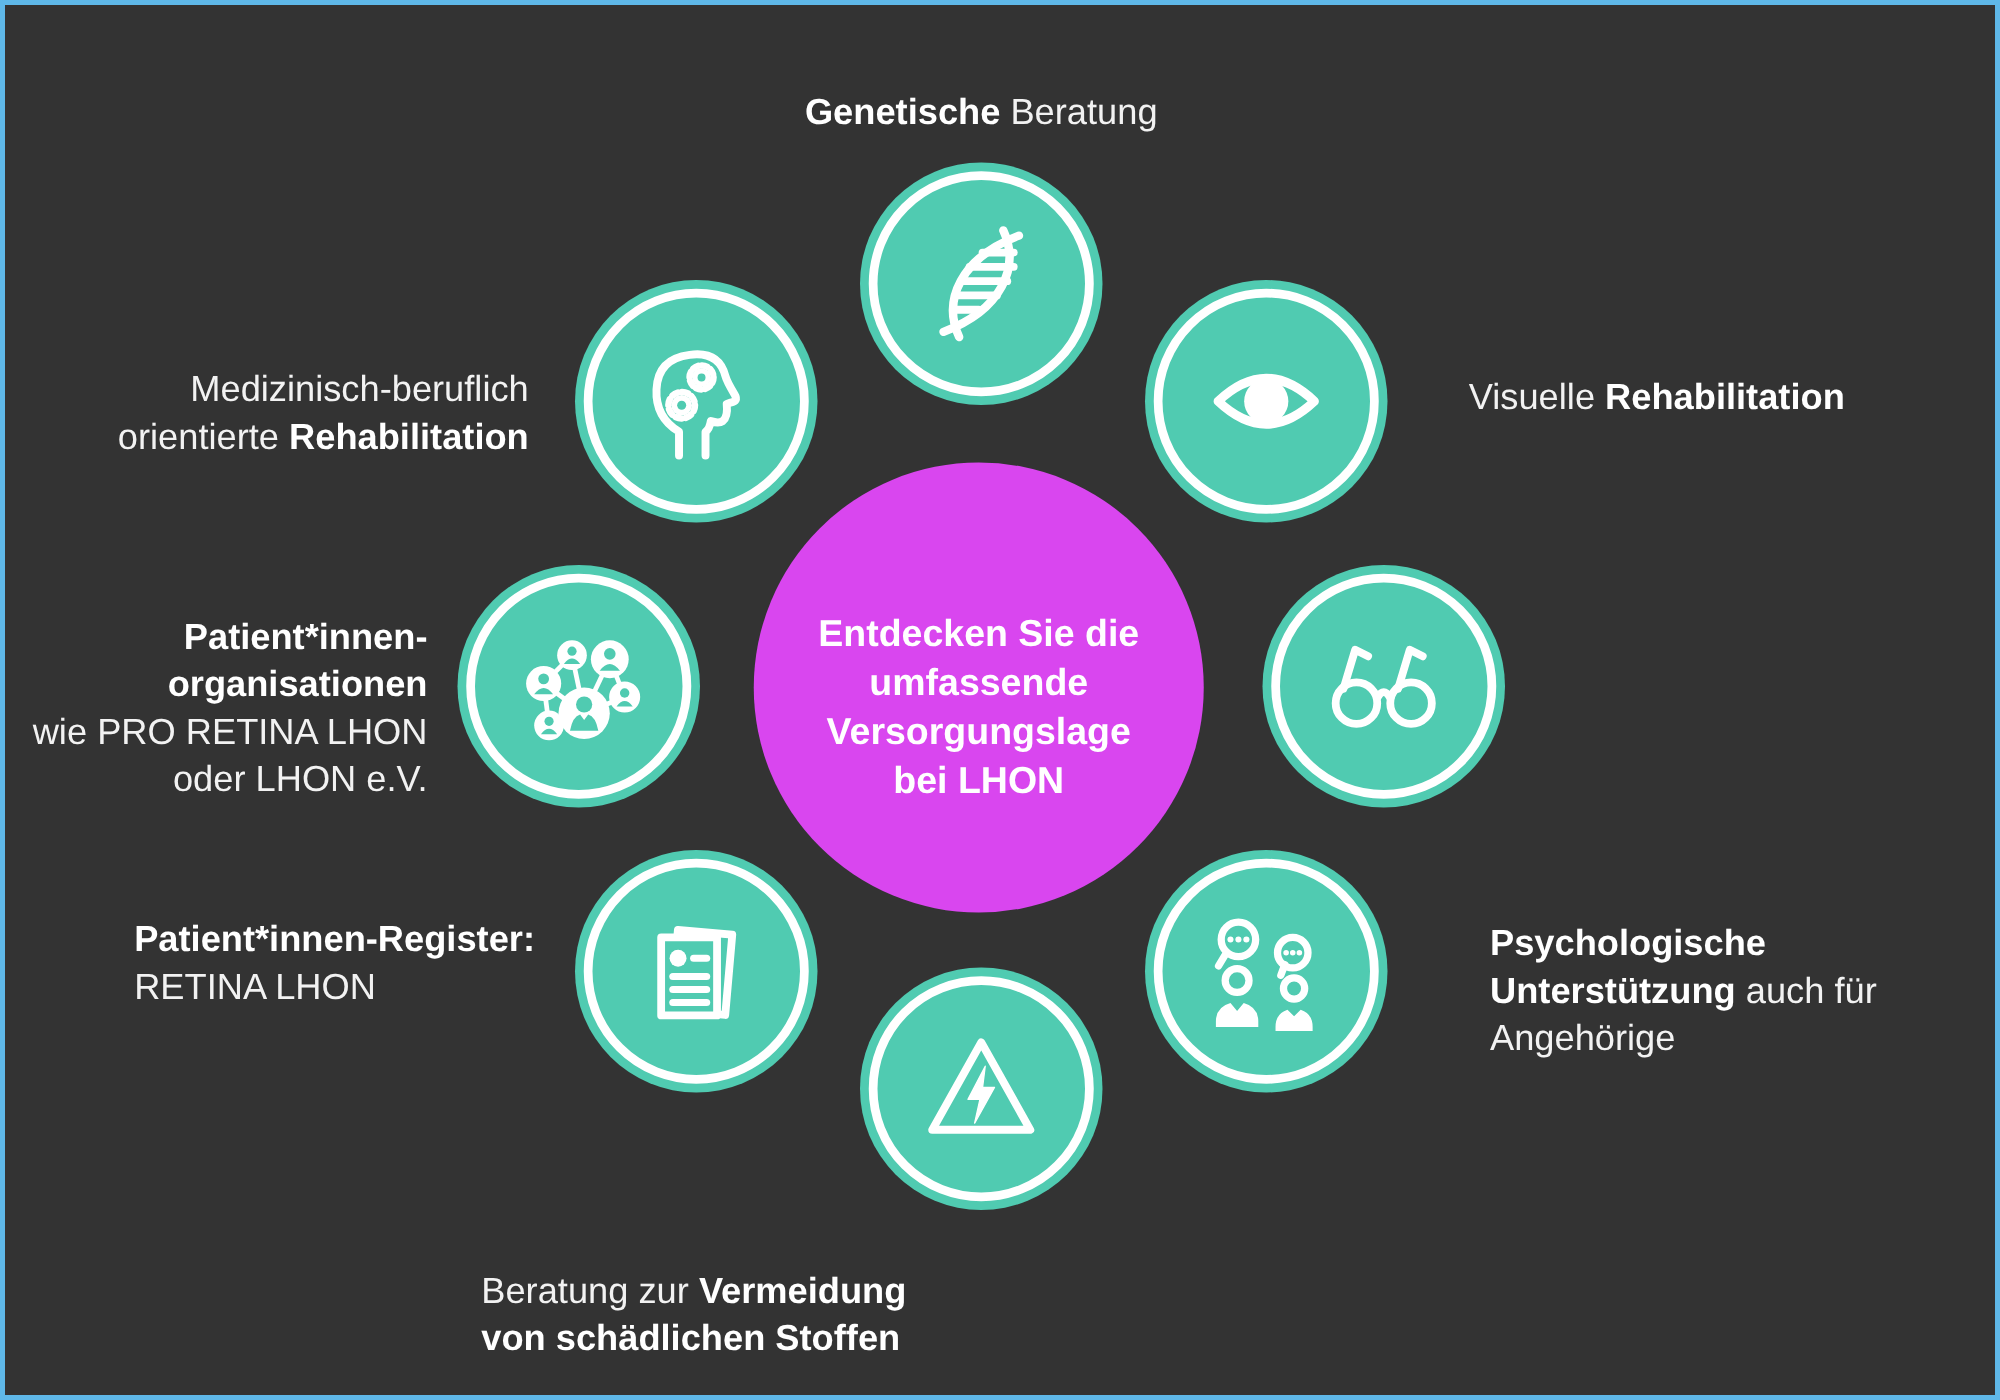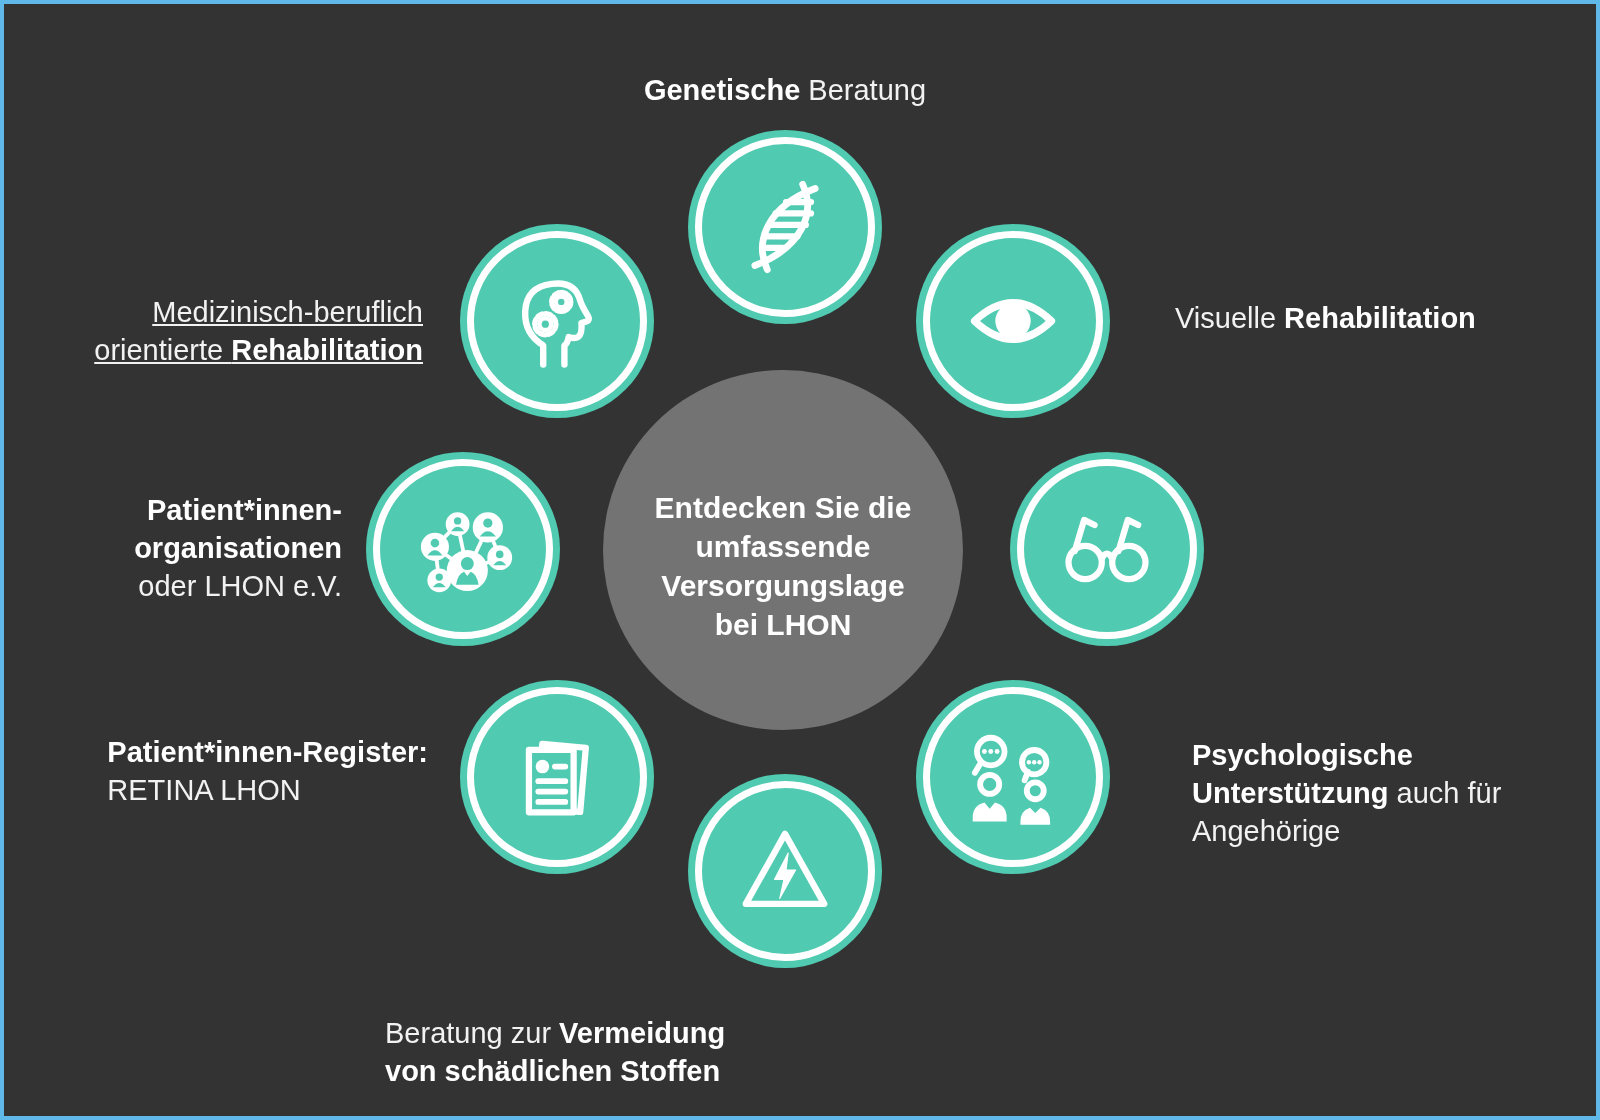--- a/index.html
+++ b/index.html
@@ -9,21 +9,21 @@
     background:#333333;
     border:4px solid #5FB8E8;
     box-sizing:border-box;
     overflow:hidden;
     font-family:"Liberation Sans","DejaVu Sans",sans-serif;
   }
   
   .center-circle {
     position:absolute; left:599px; top:366px;
     width:360px; height:360px; border-radius:50%;
-    background:#737373;
+    background:#d946ef;
     display:flex; align-items:center; justify-content:center;
   }
   .center-text {
     text-align:center; font-weight:700; font-size:30px; line-height:39px;
     color:#ffffff; transform:translateY(16px);
   }
   
   .node {
     position:absolute; width:194px; height:194px; border-radius:50%;
     background:#50CBB1;
@@ -47,21 +47,21 @@
     color:#F2F2F2; white-space:nowrap;
   }
   .label .b { font-weight:700; color:#ffffff; }
   .l0 { left:381px;  top:67px;  width:800px; text-align:center; }
   .l1 { left:1171px; top:295px; }
   .l2 { left:1254px; top:513px; }
   .l3 { left:1168px; top:732px;margin-left:20px; }
   .l4 { left:381px;  top:1010px; width:800px; text-align:left; }
   .l5 { right:1168px; top:729px; }
   .l6 { right:1254px; top:487px; text-align:right; }
-  .l7 { right:1173px; top:289px; text-align:right;text-decoration:underline; }
+  .l7 { right:1173px; top:289px; text-align:right; }
 </style>
 </head>
 <body>
 
 <div class="canvas">
 
   <div class="center-circle">
     <div class="center-text">
         <div><span class="b">Entdecken Sie die</span></div>
         <div><span class="b">umfassende</span></div>
@@ -213,20 +213,21 @@
       <div><span>Beratung zur </span><span class="b">Vermeidung</span></div>
       <div><span class="b">von schädlichen Stoffen</span></div>
     </div>
   <div class="label l5">
       <div><span class="b">Patient*innen-Register:</span></div>
       <div><span>RETINA LHON</span></div>
     </div>
   <div class="label l6">
       <div><span class="b">Patient*innen-</span></div>
       <div><span class="b">organisationen</span></div>
+      <div><span>wie PRO RETINA LHON</span></div>
       <div><span>oder LHON e.V.</span></div>
     </div>
   <div class="label l7">
       <div><span>Medizinisch-beruflich</span></div>
       <div><span>orientierte </span><span class="b">Rehabilitation</span></div>
     </div>
 
 </div>
 
 </body></html>

